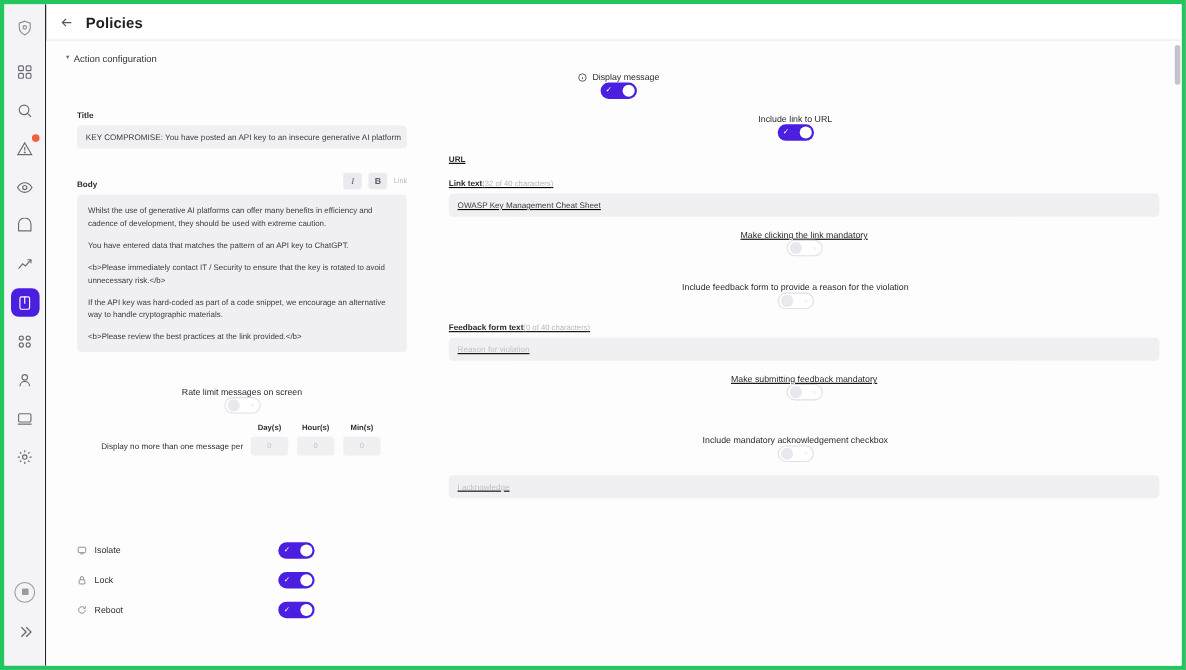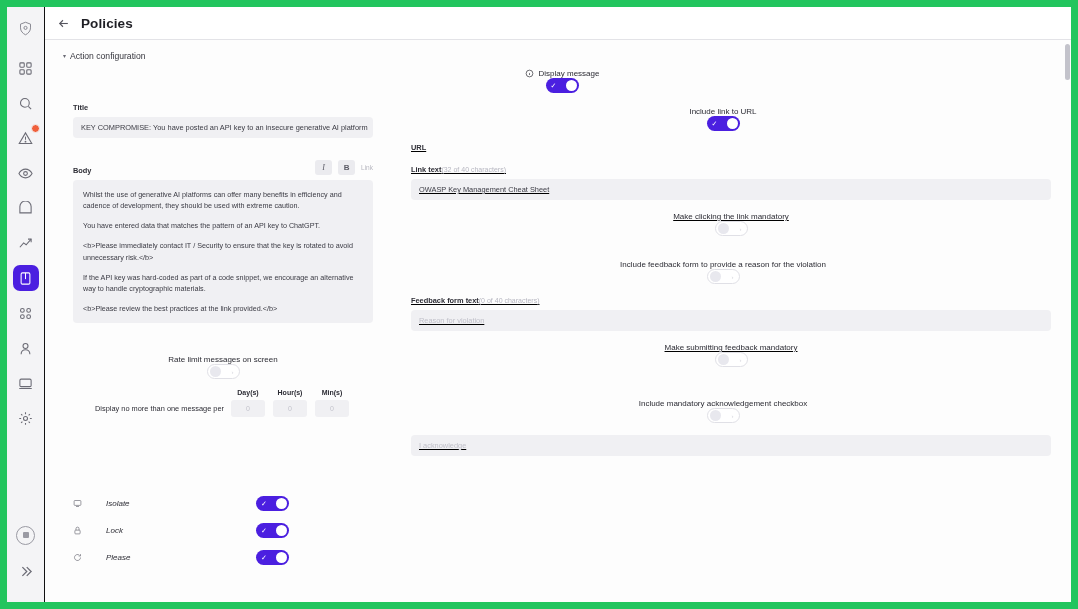--- a/index.html
+++ b/index.html
@@ -7,21 +7,21 @@
     width: 1078px; height: 609px;
     font-family: "Liberation Sans", sans-serif;
     background: #1c1c1e;
     overflow: hidden;
   }
   .app {
     position: relative;
     width: 1078px; height: 609px;
     background: #fafafa;
     display: flex;
-    border: 7px solid #22c55e;
+    border: 4px solid #22c55e;
   }
 
   
   .sidebar {
     width: 38px; flex: 0 0 38px;
     background: #f4f4f6;
     border-right: 1px solid #111;
     display: flex; flex-direction: column;
     align-items: center;
     padding-top: 8px;
@@ -177,21 +177,21 @@
   }
   .rate-line { display: flex; align-items: flex-end; justify-content: space-between; }
   .rate-desc { font-size: 7.4px; color: #2d2d35; padding-bottom: 4px; padding-left: 12px; }
 
   .actions { padding: 34px 0 0 0; }
   .action-row {
     display: flex; align-items: center; gap: 0;
     padding: 6px 0; width: 216px;
     justify-content: space-between;
   }
-  .action-label { display: flex; align-items: center; gap: 24px; font-size: 8px; color: #2b2b33; font-style: italic; }
+  .action-label { display: flex; align-items: center; gap: 7px; font-size: 8px; color: #2b2b33; }
   .action-label svg { width: 9px; height: 9px; color: #6c6c76; }
 </style>
 </head>
 <body>
 
 <div class="app">
 
   <div class="sidebar">
     <div class="side-icon logo">
       <svg viewBox="0 0 24 24" fill="none" stroke="currentColor" stroke-width="1.6">
@@ -486,21 +486,21 @@
               <span class="knob"></span>
             </span>
           </div>
 
           <div class="action-row">
             <span class="action-label">
               <svg viewBox="0 0 24 24" fill="none" stroke="currentColor" stroke-width="1.8">
                   <path d="M20 12a8 8 0 11-3-6.2"></path>
                   <polyline points="20,3 20,8 15,8"></polyline>
                 </svg>
-              <span>Please</span>
+              <span>Reboot</span>
             </span>
             <span class="toggle">
               <span class="tick">✓</span>
               <span class="knob"></span>
             </span>
           </div>
 
 
         </div>
 

